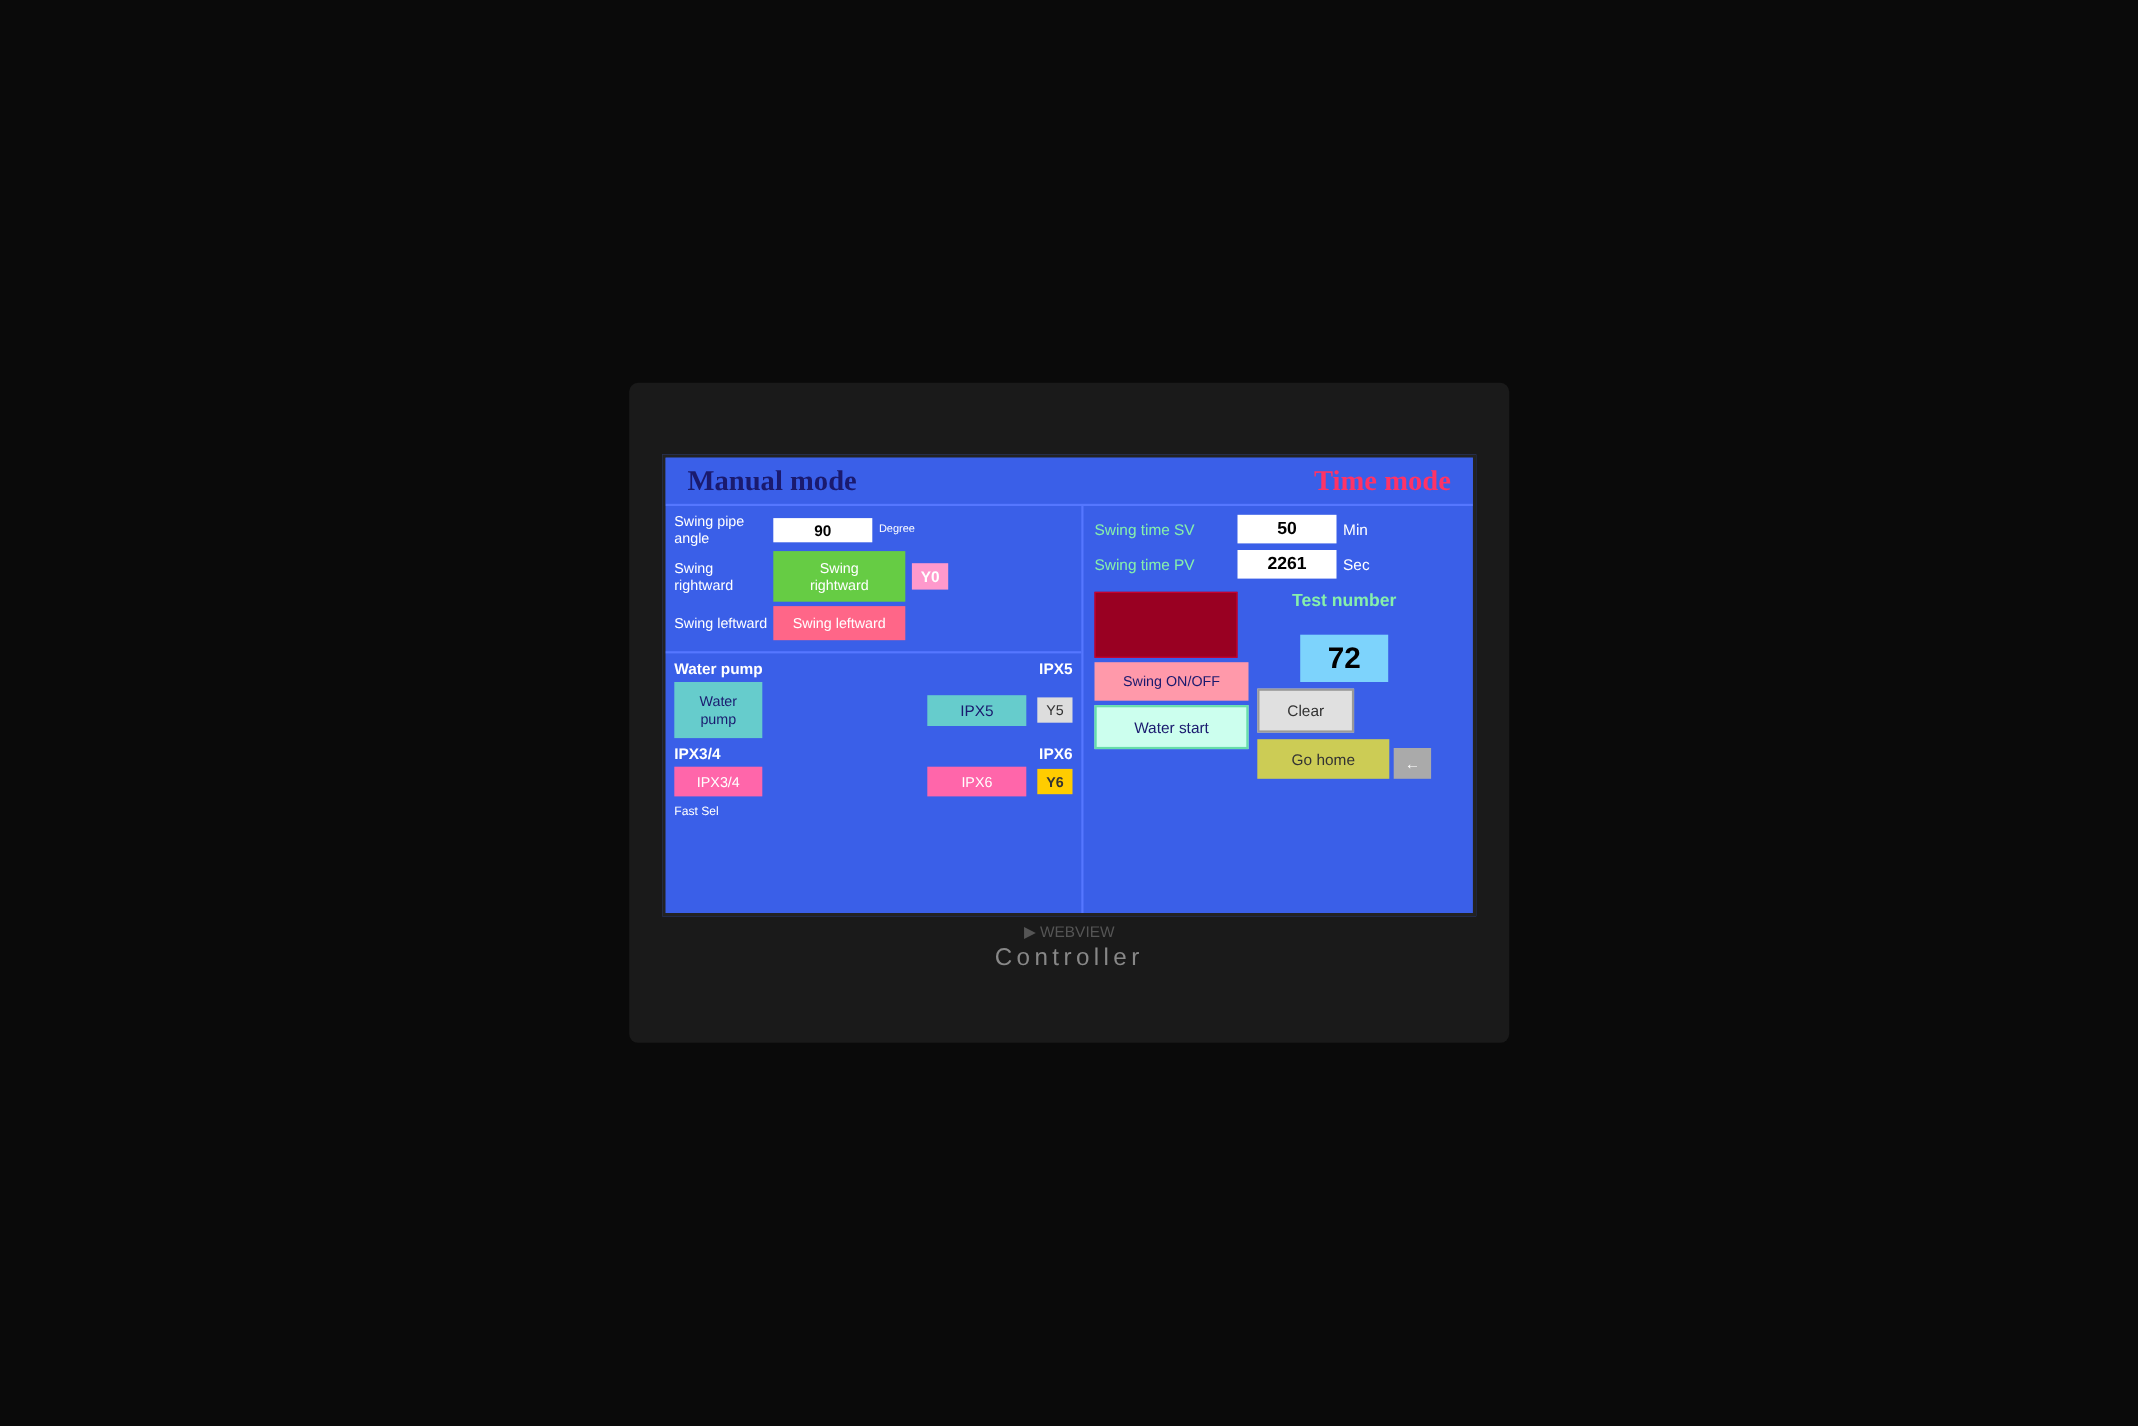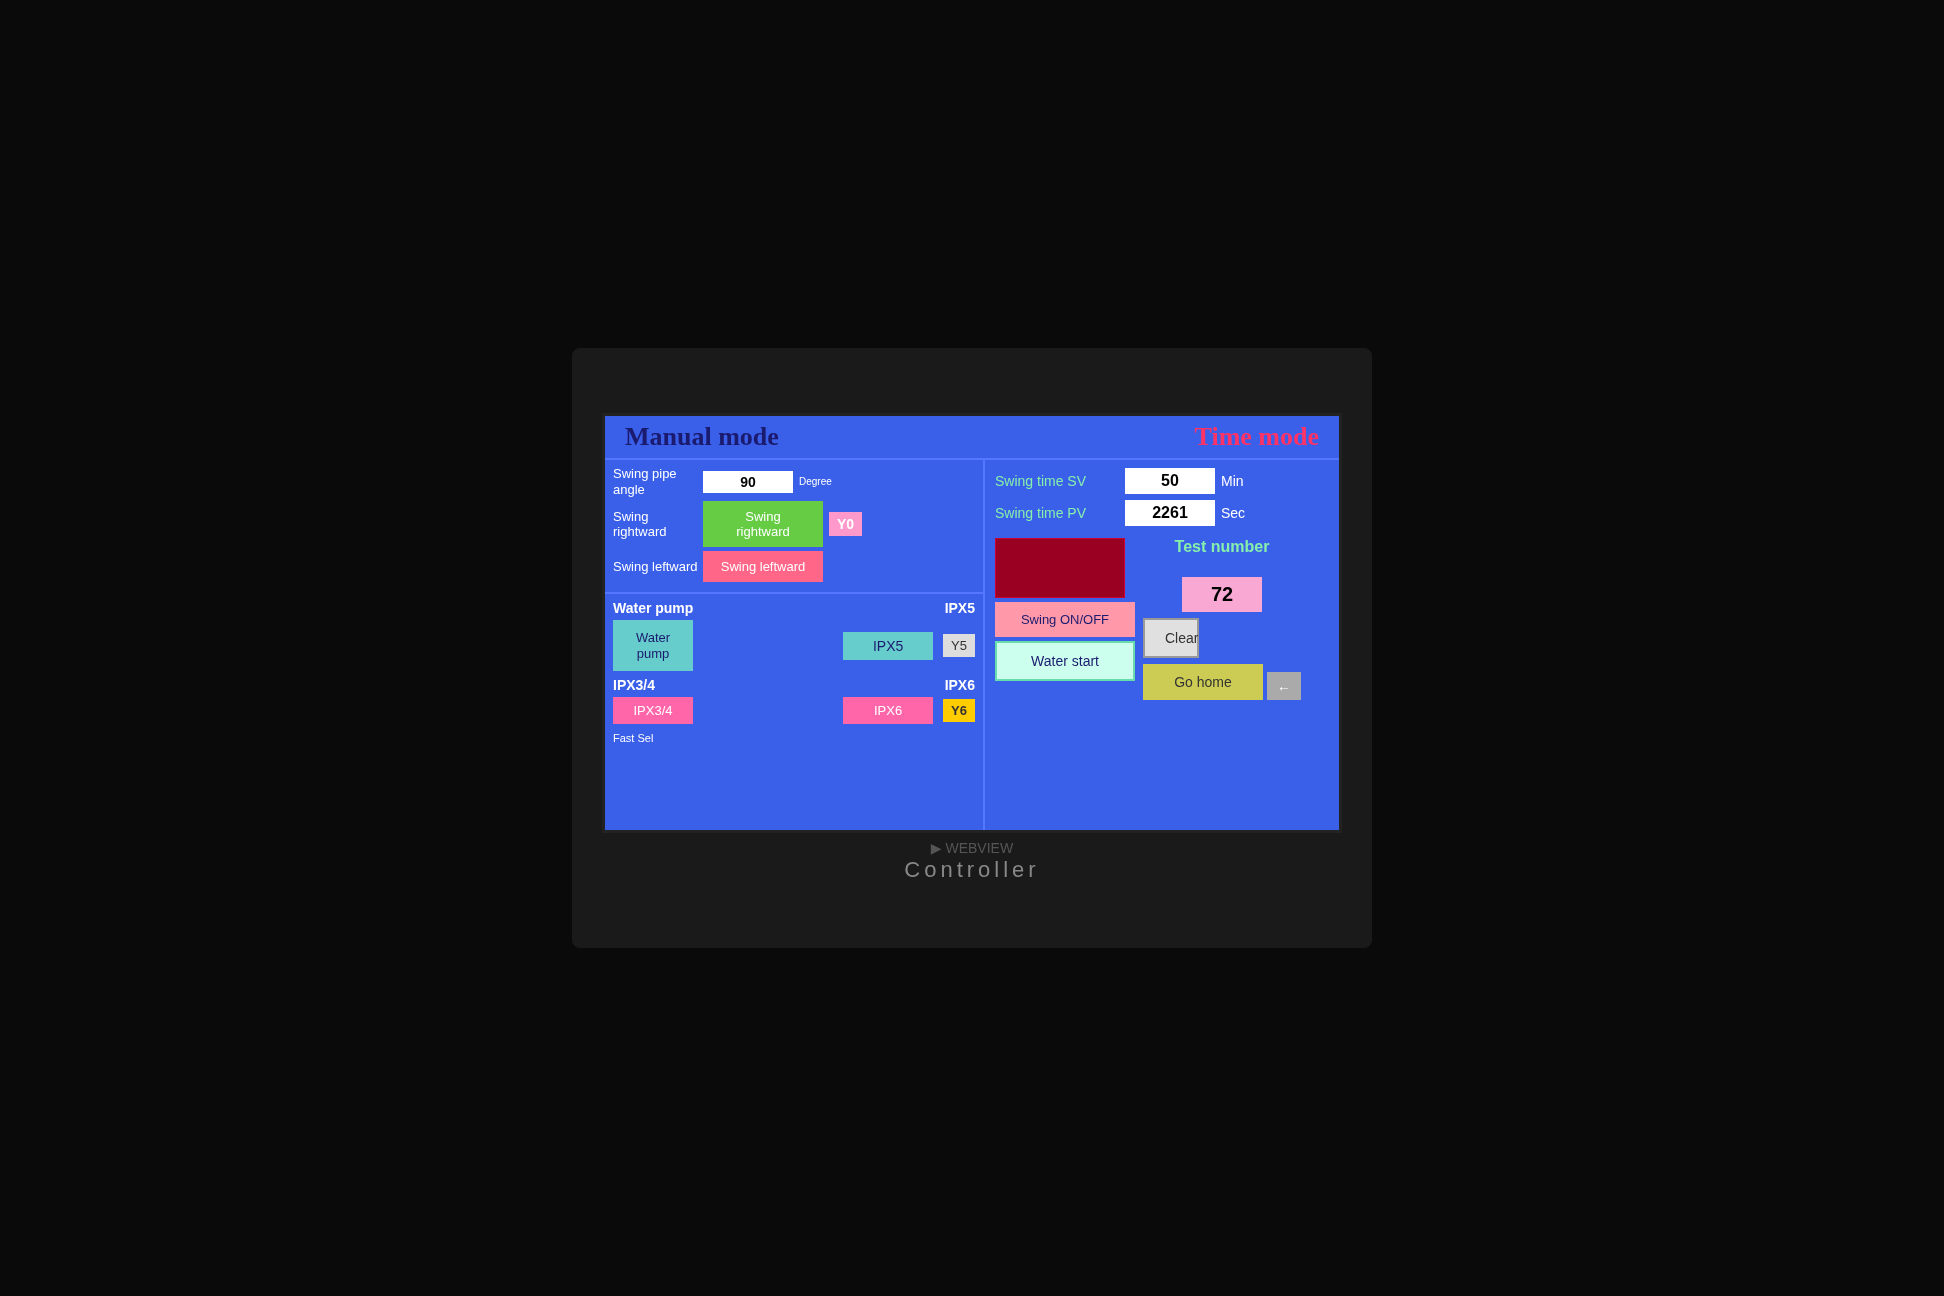--- a/index.html
+++ b/index.html
@@ -300,24 +300,24 @@
     }
 
     .red-indicator {
       background: #990022;
       width: 130px;
       height: 60px;
       border: 1px solid #cc0033;
     }
 
     .test-number-input {
-      background: #f9a8d4;
+      background: #7dd3fc;
       border: none;
       padding: 6px 8px;
-      font-size: 20px;
+      font-size: 27px;
       font-weight: bold;
       text-align: center;
       width: 80px;
       color: #000;
     }
 
     .btn-swing-onoff {
       background: #ff99aa;
       color: #1a1a6e;
       border: none;
@@ -327,21 +327,21 @@
       width: 140px;
     }
 
     .btn-clear {
       background: #e0e0e0;
       color: #333;
       border: 2px solid #999;
       padding: 10px 20px;
       font-size: 14px;
       cursor: pointer;
-      width: 56px;
+      width: 88px;
     }
 
     .btn-auto-start {
       background: #ccffee;
       color: #1a1a6e;
       border: 2px solid #66ddaa;
       padding: 10px 16px;
       font-size: 14px;
       cursor: pointer;
       width: 140px;

